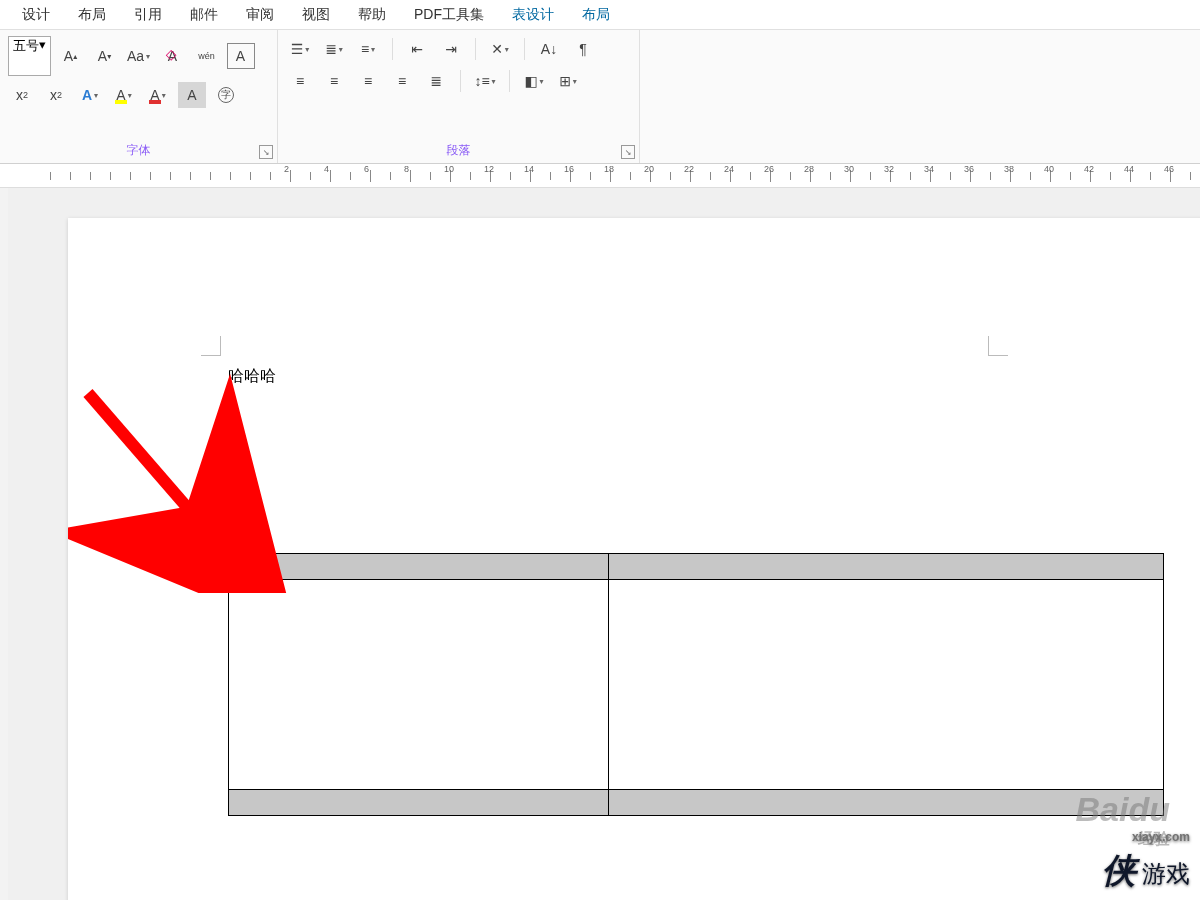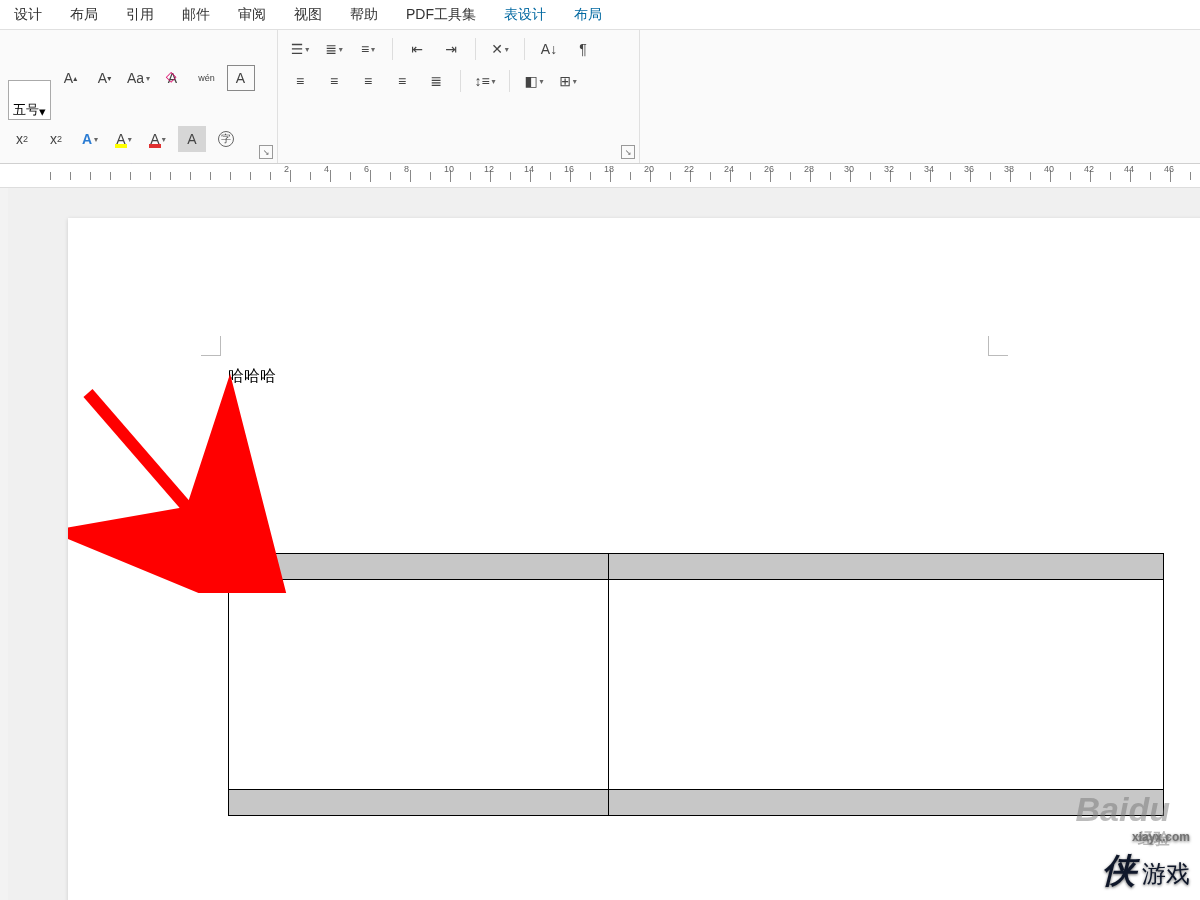--- a/index.html
+++ b/index.html
@@ -11,21 +11,21 @@
     overflow: hidden;
     position: relative;
   }
   
   .menubar {
     display: flex;
     background: #fff;
     border-bottom: 1px solid #e0e0e0;
     height: 30px;
     align-items: stretch;
-    padding-left: 0;
+    padding-left: 8px;
   }
   .menubar .tab {
     padding: 5px 14px;
     font-size: 14px;
     color: #333;
     cursor: pointer;
     display: flex;
     align-items: center;
   }
   .menubar .tab.active {
@@ -71,21 +71,21 @@
   .btn-row { display: flex; gap: 6px; align-items: center; margin-bottom: 6px; }
   .rbtn {
     width: 28px; height: 26px;
     display: flex; align-items: center; justify-content: center;
     font-size: 14px; color:#444; cursor:pointer;
     border:1px solid transparent;
   }
   .rbtn .drop { font-size:8px; margin-left:2px; color:#666;}
   .font-size-sel {
     border:1px solid #aaa; background:#fff; height:40px;
-    padding:0 4px; font-size:13px; display:flex; align-items:flex-end; cursor:pointer;margin-top:44px;
+    padding:0 4px; font-size:13px; display:flex; align-items:flex-start; cursor:pointer;
   }
   .rbtn.blue { color:#2b7cd3; }
   .rbtn.hl-yellow { position:relative; }
   .rbtn.hl-yellow::after{ content:""; position:absolute; left:4px; right:10px; bottom:3px; height:4px; background:#ffff00;}
   .rbtn.hl-red::after{ content:""; position:absolute; left:4px; right:10px; bottom:3px; height:4px; background:#e03030;}
   .rbtn.hl-red{position:relative;}
   .rbtn.greybg { background:#d6d6d6; }
   .rbtn.boxed { border:1px solid #888; }
   
   .styles-gallery {
@@ -269,20 +269,21 @@
       <div class="vsep"></div>
       <div class="rbtn">
           <span>◧</span>
           <span class="drop">▾</span>
         </div>
       <div class="rbtn">
           <span>⊞</span>
           <span class="drop">▾</span>
         </div>
     </div>
+    <div class="group-label">段落</div>
     <div class="dialog-launcher">↘</div>
   </div>
 
 </div>
 
 <div class="ruler">
   <div class="ruler-inner" id="ruler-inner" style="padding-left: 50px;">
       <div class="ruler-seg"></div>
       <div class="ruler-seg"></div>
       <div class="ruler-seg"></div>

